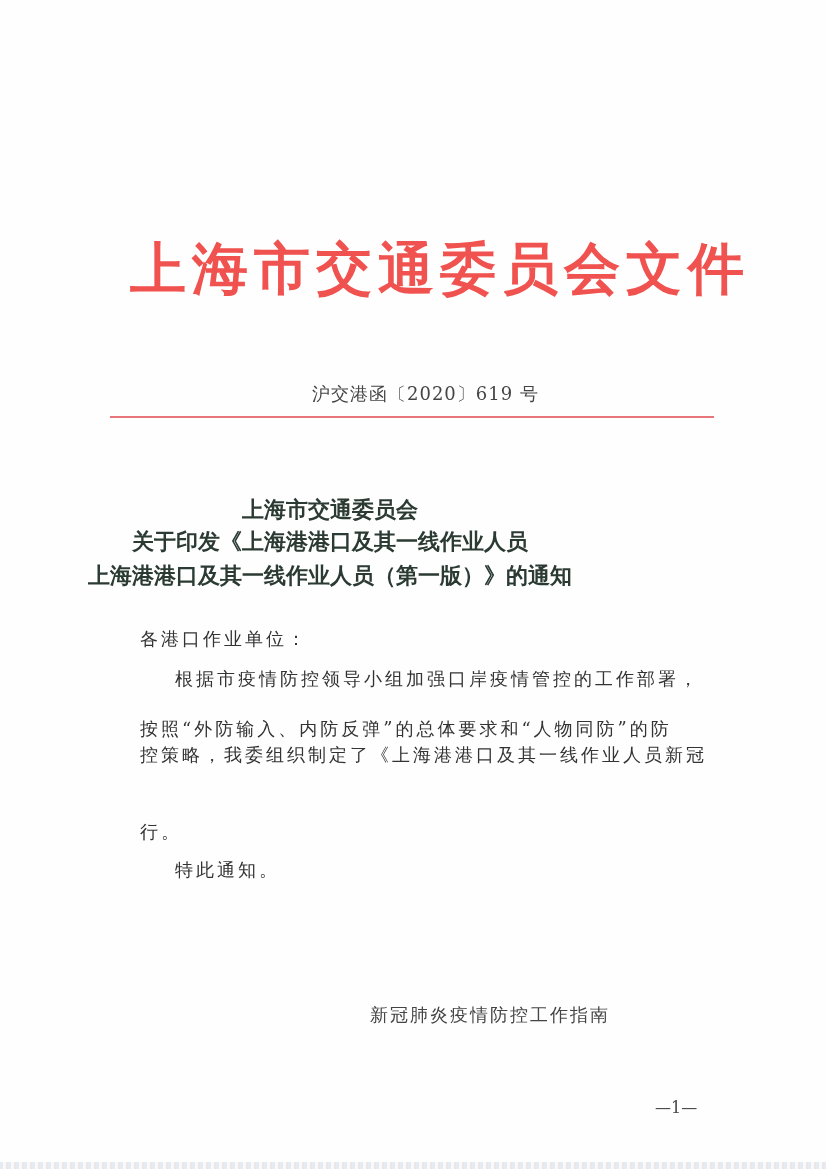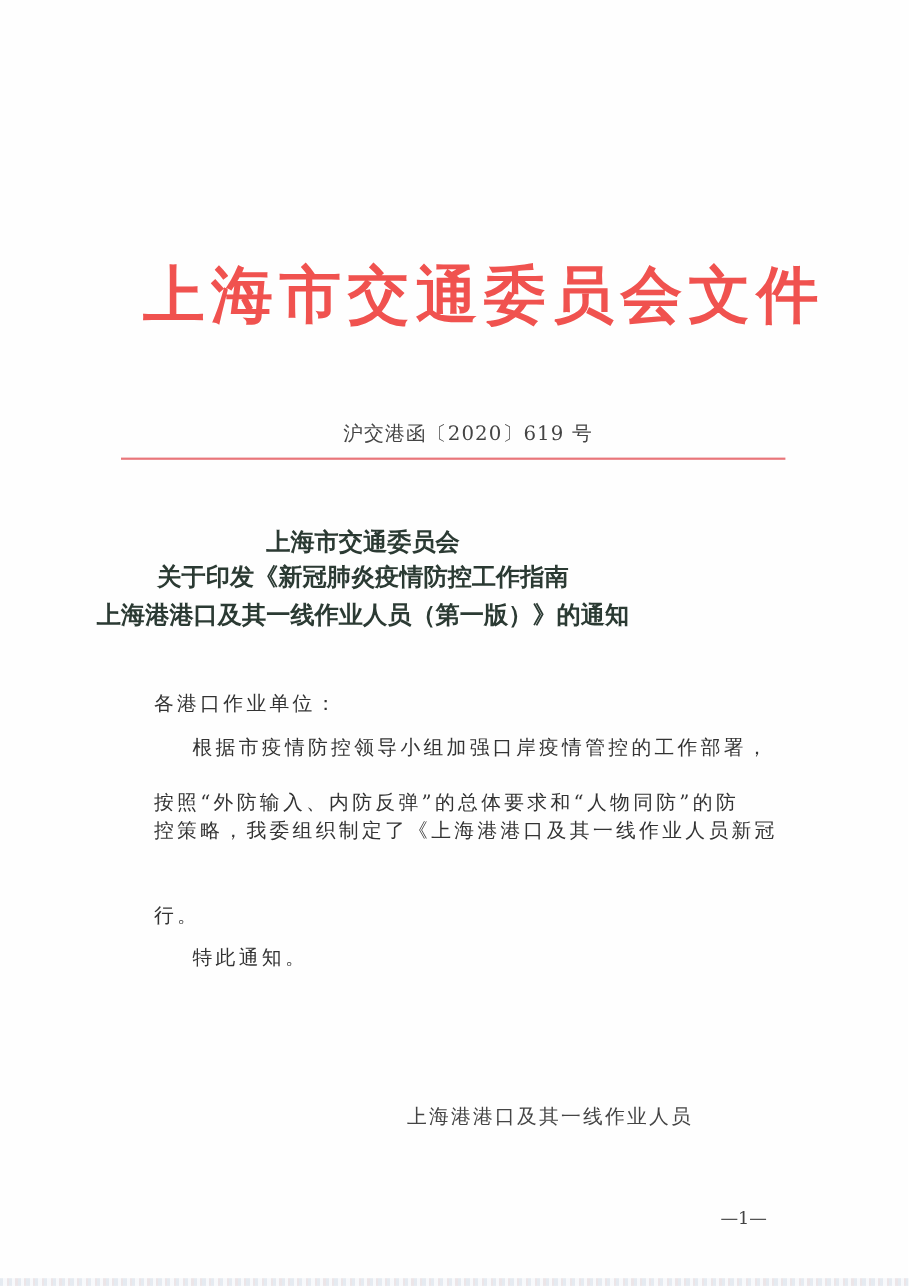--- a/index.html
+++ b/index.html
@@ -9,21 +9,21 @@
       position: absolute; left: 130px; top: 228px; width: 570px; height: 80px;
       color: #f0524f; font-family: "DejaVu Serif", serif; font-size: 56px; font-weight: bold;
       letter-spacing: 6px; white-space: nowrap; line-height: 80px; text-align: left;
     }
     .docno {
       position: absolute; left: 312px; top: 382px; font-family: "DejaVu Serif", serif;
       font-size: 18px; color: #444; white-space: nowrap; letter-spacing: 1px;
     }
     .redline { position: absolute; left: 110px; top: 416px; width: 604px; height: 2px; background: #e9767a; }
     .title { position: absolute; left: 0; width: 660px; text-align: center; font-family: "DejaVu Sans", sans-serif;
-      font-weight: bold; font-size: 22px; color: #2b3a33; white-space: nowrap; }
+      font-weight: bold; font-size: 22px; color: #2b3a33; white-space: nowrap; margin-top: 17px; }
     .t1 { top: 478px; }
     .t2 { top: 510px; }
     .t3 { top: 544px; }
     .body { position: absolute; font-family: "DejaVu Serif", serif; font-size: 18px; color: #333; white-space: nowrap; letter-spacing: 3px; text-align: right; }
     .salutation { left: 140px; top: 627px; }
     .p1 { left: 175px; top: 667px; }
     .p2 { left: 140px; top: 717px; }
     .p3 { left: 140px; top: 743px; }
     .p4 { left: 140px; top: 782px; }
     .p5 { left: 140px; top: 820px; }
@@ -35,26 +35,26 @@
   </style>
 </head>
 <body>
 
 <div class="page">
   <div class="masthead">上海市交通委员会文件</div>
   <div class="docno">沪交港函〔2020〕619 号</div>
   <div class="redline"></div>
 
   <div class="title t1">上海市交通委员会</div>
-  <div class="title t2">关于印发《新冠肺炎疫情防控工作指南</div>
+  <div class="title t2">关于印发《上海港港口及其一线作业人员</div>
   <div class="title t3">上海港港口及其一线作业人员（第一版）》的通知</div>
 
   <div class="body salutation">各港口作业单位：</div>
   <div class="body p1">根据市疫情防控领导小组加强口岸疫情管控的工作部署，</div>
   <div class="body p2">按照“外防输入、内防反弹”的总体要求和“人物同防”的防</div>
   <div class="body p3">控策略，我委组织制定了《上海港港口及其一线作业人员新冠</div>
   <div class="body p5">行。</div>
   <div class="body closing">特此通知。</div>
 
-  <div class="date">上海港港口及其一线作业人员</div>
+  <div class="date">新冠肺炎疫情防控工作指南</div>
   <div class="pagenum">—1—</div>
   <div class="scanedge"></div>
 </div>
 
 </body></html>

